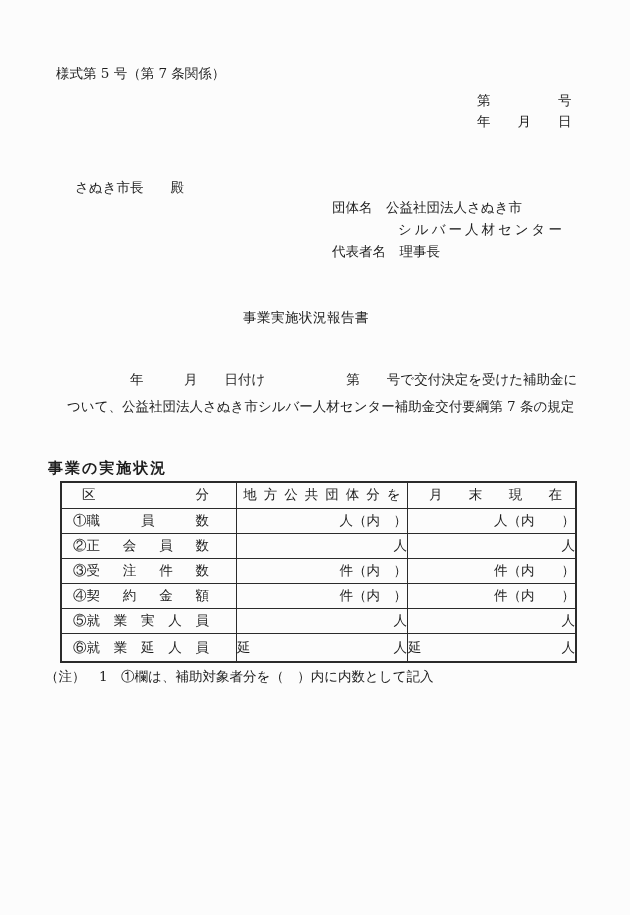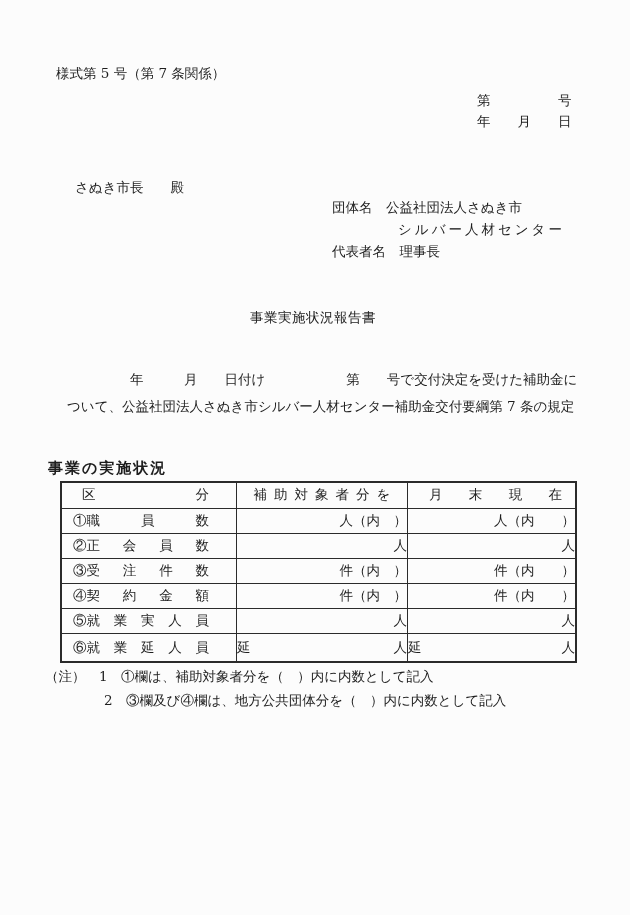--- a/index.html
+++ b/index.html
@@ -13,21 +13,21 @@
   .doc{position:relative;width:630px;height:915px;overflow:hidden;border-radius:14px;}
   .abs{position:absolute;white-space:pre;line-height:1.25;}
 
   .form-number{left:56px;top:65px;}
   .doc-number{left:477px;top:92px;}
   .date-line{left:477px;top:113px;}
   .addressee{left:75px;top:153px;margin-top:26px;}
   .org-line1{left:332px;top:199px;}
   .org-line2{left:398px;top:221px;letter-spacing:3px;}
   .rep-line{left:332px;top:243px;}
-  .title{left:13px;top:309px;width:600px;text-align:center;letter-spacing:0.5px;}
+  .title{left:6px;top:309px;width:600px;text-align:center;letter-spacing:0.5px;}
   .body1{left:130px;top:371px;}
   .body2{left:67px;top:398px;}
   .body3{left:67px;top:424px;}
   .section-heading{
     left:48px;top:459px;
     font-family:"DejaVu Sans","Liberation Sans",sans-serif;
     font-weight:700;font-size:15px;letter-spacing:2px;
   }
   .note1{left:45px;top:668px;}
   .note2{left:104px;top:692px;}
@@ -72,21 +72,21 @@
   <div class="abs title">事業実施状況報告書</div>
 
   <div class="abs body1">年　　　月　　日付け　　　　　　第　　号で交付決定を受けた補助金に</div>
   <div class="abs body2">ついて、公益社団法人さぬき市シルバー人材センター補助金交付要綱第 7 条の規定</div>
 
   <div class="abs section-heading">事業の実施状況</div>
 
   <div class="tbl">
     <div class="tr head">
       <div class="td c1 dist"><span>区</span><span>分</span></div>
-      <div class="td c2">補助対象者分を</div>
+      <div class="td c2">地方公共団体分を</div>
       <div class="td c3 dist"><span>月</span><span>末</span><span>現</span><span>在</span></div>
     </div>
 
   <div class="tr">
         <div class="td c1 dist"><span>①職</span><span>員</span><span>数</span></div>
         <div class="td c2 val"><span class="pre"></span><span class="suf">人（内　）</span></div>
         <div class="td c3 val"><span class="pre"></span><span class="suf">人（内　　）</span></div>
       </div>
       <div class="tr">
         <div class="td c1 dist"><span>②正</span><span>会</span><span>員</span><span>数</span></div>
@@ -109,14 +109,13 @@
         <div class="td c3 val"><span class="pre"></span><span class="suf">人</span></div>
       </div>
       <div class="tr">
         <div class="td c1 dist"><span>⑥就</span><span>業</span><span>延</span><span>人</span><span>員</span></div>
         <div class="td c2 val"><span class="pre">延</span><span class="suf">人</span></div>
         <div class="td c3 val"><span class="pre">延</span><span class="suf">人</span></div>
       </div>
     </div>
 
   <div class="abs note1">（注）　1　①欄は、補助対象者分を（　）内に内数として記入</div>
-  <div class="abs note2">2　③欄及び④欄は、地方公共団体分を（　）内に内数として記入</div>
 </div>
 
 </body></html>

